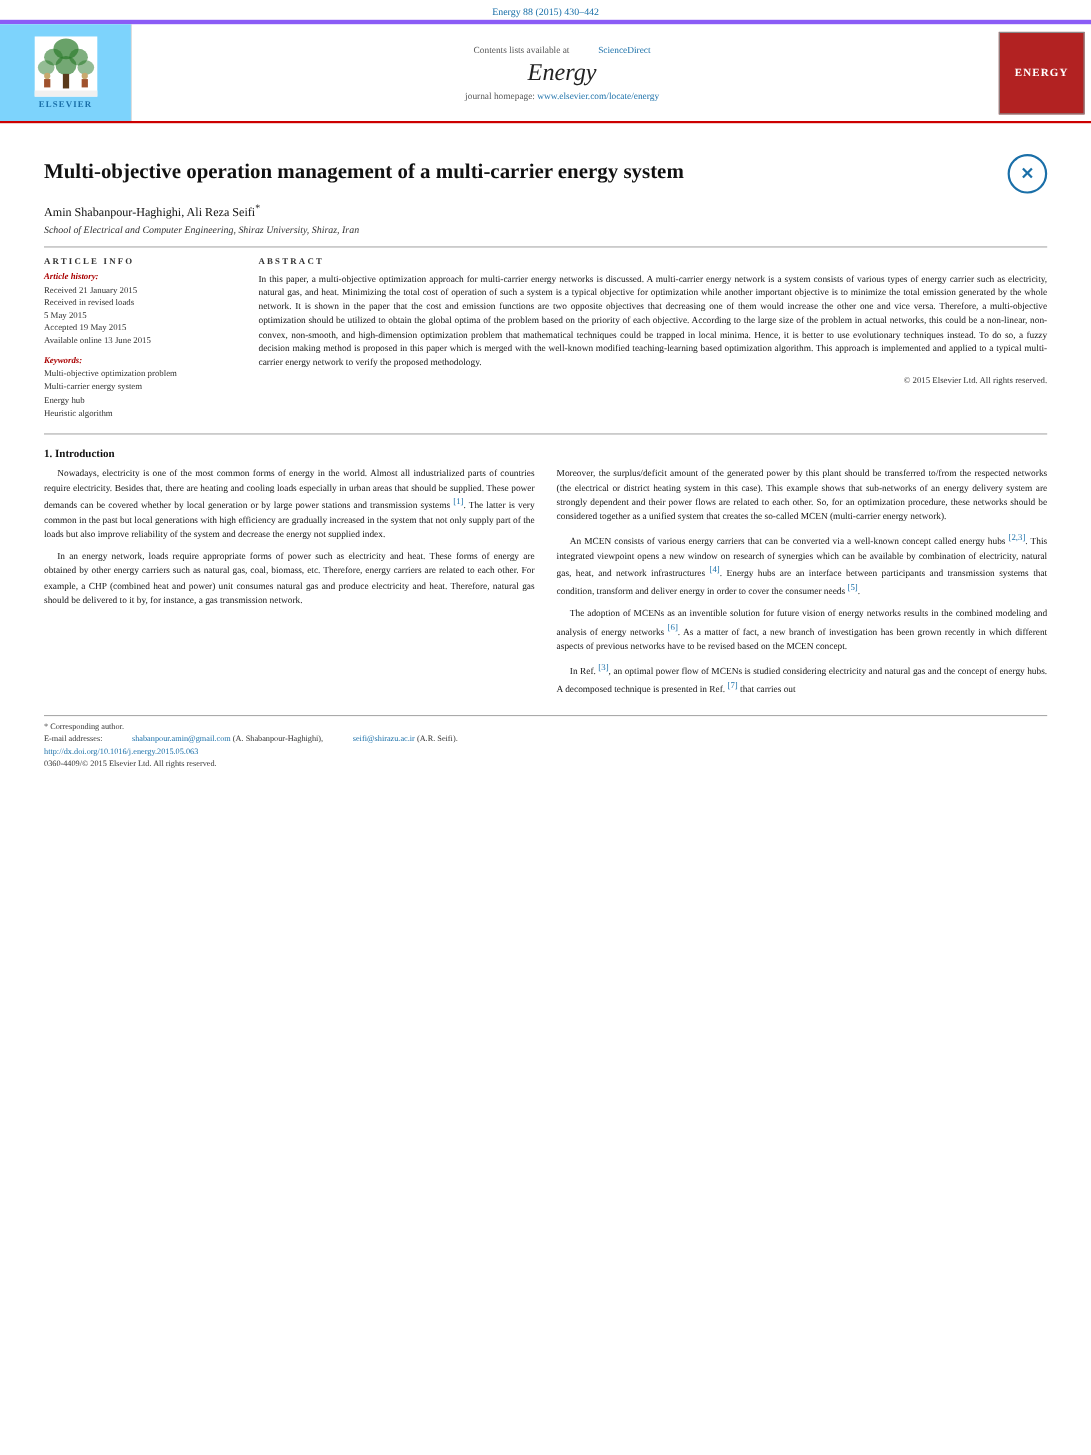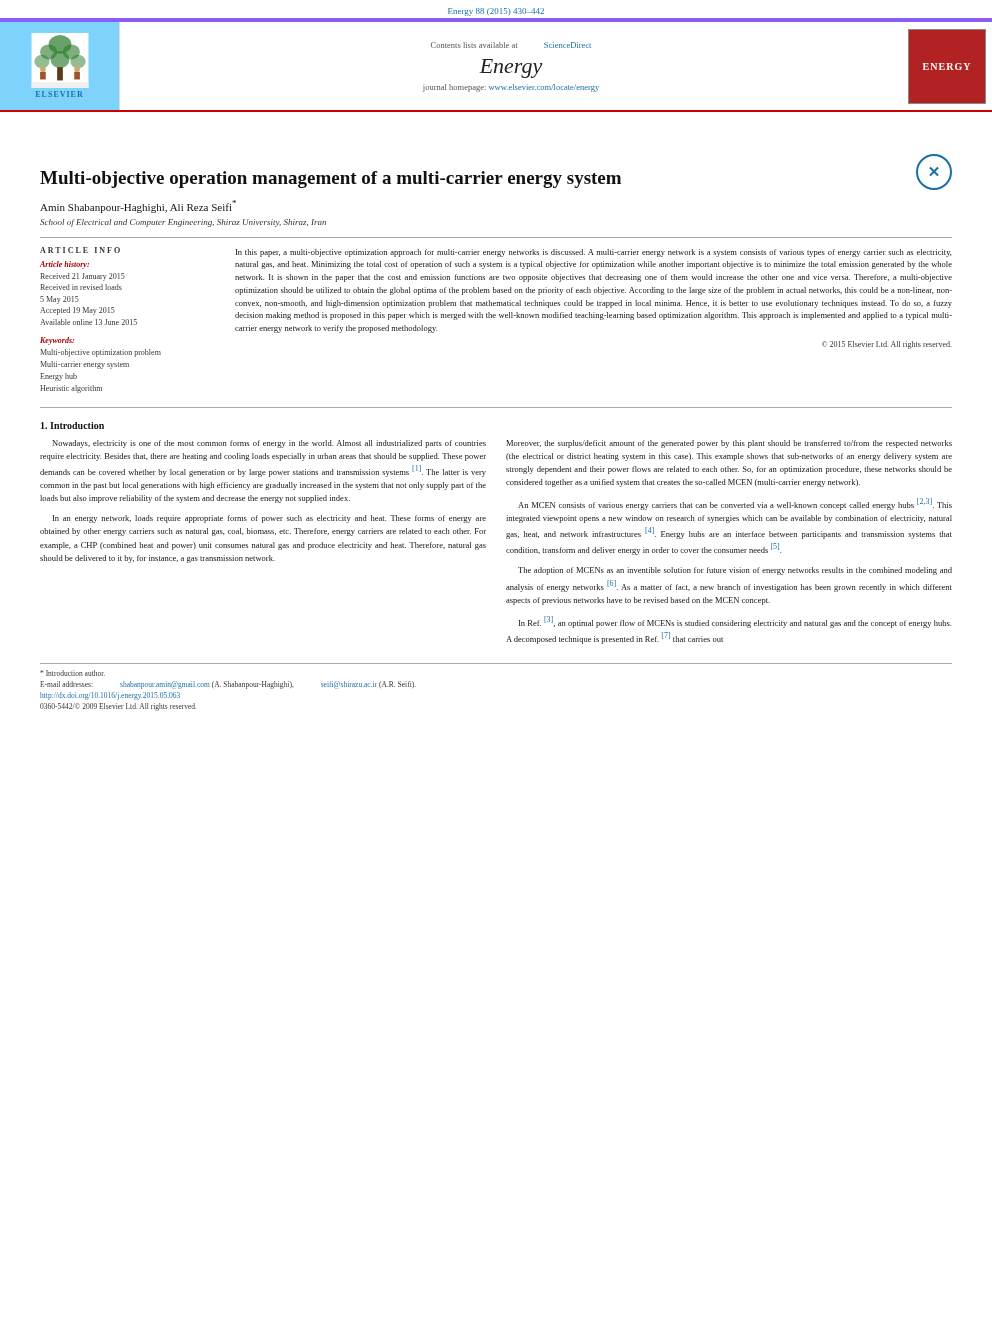--- a/index.html
+++ b/index.html
@@ -120,23 +120,23 @@
       border: 1px solid #888;
     }
 
     
     .paper-content {
       padding: 18px 40px 20px 40px;
     }
 
     .paper-title-section {
       display: flex;
-      align-items: flex-end;
+      align-items: center;
       margin-bottom: 8px;
-      margin-top: 22px;
+      margin-top: 8px;
     }
 
     .paper-title {
       font-size: 19px;
       font-weight: bold;
       color: #111;
       flex: 1;
       line-height: 1.25;
     }
 
@@ -421,20 +421,21 @@
       <div class="article-history-item">Available online 13 June 2015</div>
 
       <div class="keywords-heading">Keywords:</div>
       <div class="keyword-item">Multi-objective optimization problem</div>
       <div class="keyword-item">Multi-carrier energy system</div>
       <div class="keyword-item">Energy hub</div>
       <div class="keyword-item">Heuristic algorithm</div>
     </div>
 
     <div class="abstract-col">
+      <div class="abstract-heading">ABSTRACT</div>
       <div class="abstract-text">In this paper, a multi-objective optimization approach for multi-carrier energy networks is discussed. A multi-carrier energy network is a system consists of various types of energy carrier such as electricity, natural gas, and heat. Minimizing the total cost of operation of such a system is a typical objective for optimization while another important objective is to minimize the total emission generated by the whole network. It is shown in the paper that the cost and emission functions are two opposite objectives that decreasing one of them would increase the other one and vice versa. Therefore, a multi-objective optimization should be utilized to obtain the global optima of the problem based on the priority of each objective. According to the large size of the problem in actual networks, this could be a non-linear, non-convex, non-smooth, and high-dimension optimization problem that mathematical techniques could be trapped in local minima. Hence, it is better to use evolutionary techniques instead. To do so, a fuzzy decision making method is proposed in this paper which is merged with the well-known modified teaching-learning based optimization algorithm. This approach is implemented and applied to a typical multi-carrier energy network to verify the proposed methodology.</div>
       <div class="copyright-line">© 2015 Elsevier Ltd. All rights reserved.</div>
     </div>
 
   </div>
 
   <hr class="body-divider">
 
   <div class="section-title">
     <span>1.</span>
@@ -451,27 +452,27 @@
     <div class="body-col">
       <div class="body-paragraph-no-indent">Moreover, the surplus/deficit amount of the generated power by this plant should be transferred to/from the respected networks (the electrical or district heating system in this case). This example shows that sub-networks of an energy delivery system are strongly dependent and their power flows are related to each other. So, for an optimization procedure, these networks should be considered together as a unified system that creates the so-called MCEN (multi-carrier energy network).</div>
       <div class="body-paragraph">An MCEN consists of various energy carriers that can be converted via a well-known concept called energy hubs <a class="ref-link" href="#">[2,3]</a>. This integrated viewpoint opens a new window on research of synergies which can be available by combination of electricity, natural gas, heat, and network infrastructures <a class="ref-link" href="#">[4]</a>. Energy hubs are an interface between participants and transmission systems that condition, transform and deliver energy in order to cover the consumer needs <a class="ref-link" href="#">[5]</a>.</div>
       <div class="body-paragraph">The adoption of MCENs as an inventible solution for future vision of energy networks results in the combined modeling and analysis of energy networks <a class="ref-link" href="#">[6]</a>. As a matter of fact, a new branch of investigation has been grown recently in which different aspects of previous networks have to be revised based on the MCEN concept.</div>
       <div class="body-paragraph">In Ref. <a class="ref-link" href="#">[3]</a>, an optimal power flow of MCENs is studied considering electricity and natural gas and the concept of energy hubs. A decomposed technique is presented in Ref. <a class="ref-link" href="#">[7]</a> that carries out</div>
     </div>
 
   </div>
 
   <div class="footer-section">
-    <div class="footnote-line">* Introduction author.</div>
+    <div class="footnote-line">* Corresponding author.</div>
     <div class="footnote-line">
       <span>E-mail addresses:</span>
       <a class="footnote-email-link" href="#">shabanpour.amin@gmail.com</a>
       <span>(A. Shabanpour-Haghighi),</span>
       <a class="footnote-email-link" href="#">seifi@shirazu.ac.ir</a>
       <span>(A.R. Seifi).</span>
     </div>
     <div class="footnote-line">
       <a class="doi-line" href="#">http://dx.doi.org/10.1016/j.energy.2015.05.063</a>
     </div>
-    <div class="issn-line">0360-5442/© 2009 Elsevier Ltd. All rights reserved.</div>
+    <div class="issn-line">0360-4409/© 2015 Elsevier Ltd. All rights reserved.</div>
   </div>
 
 </div>
 
 </body></html>

